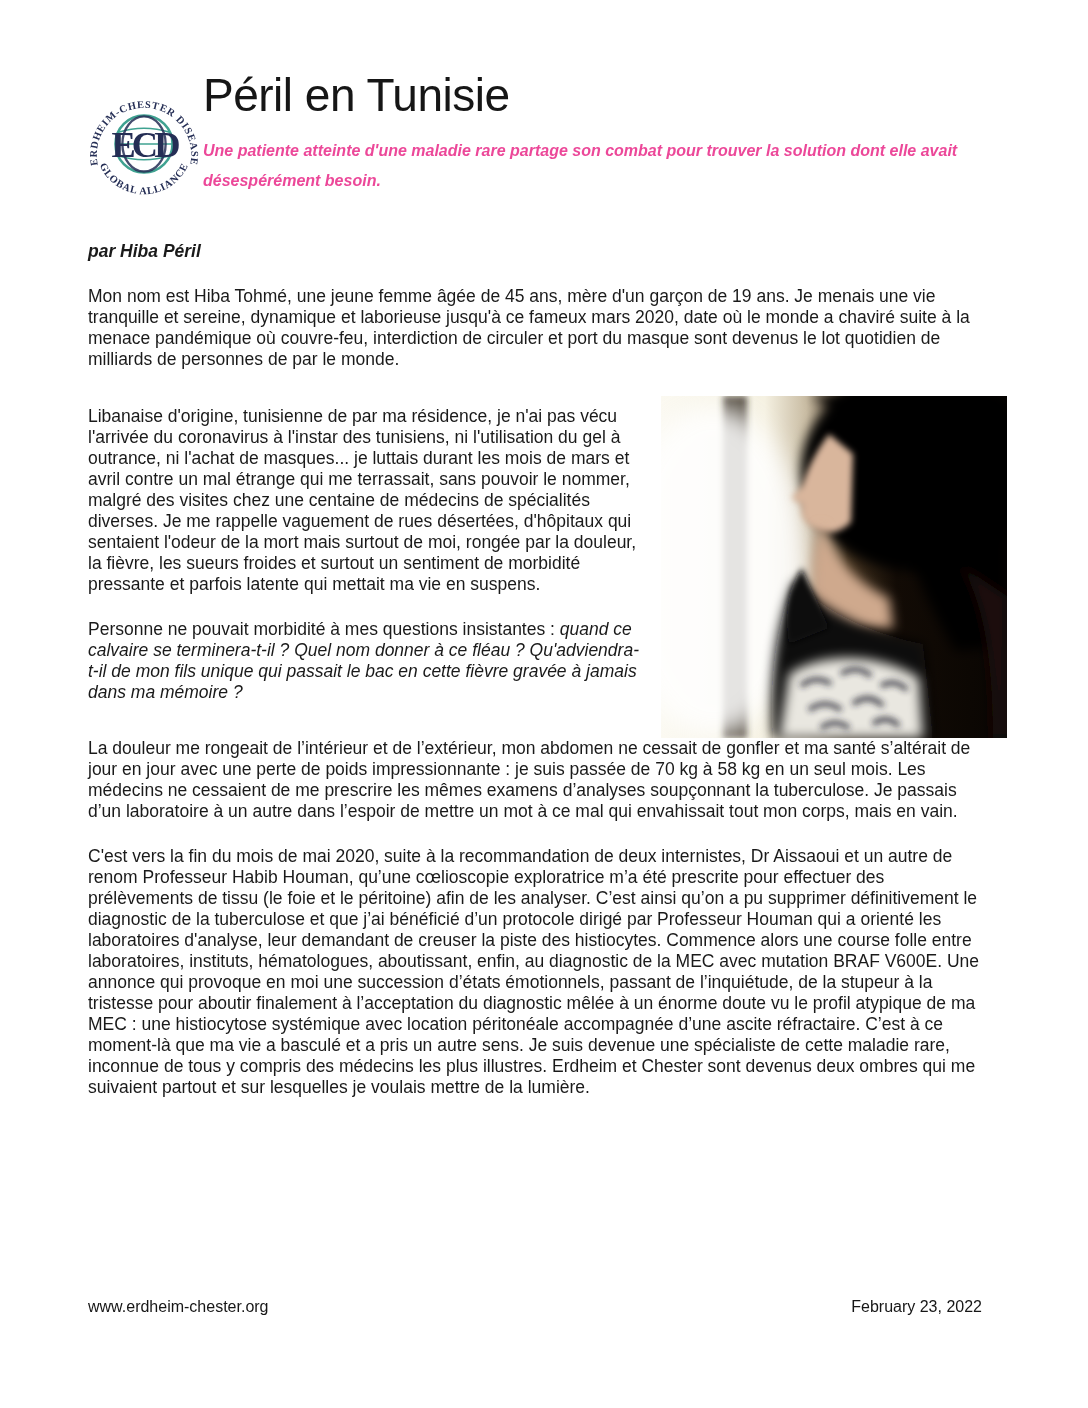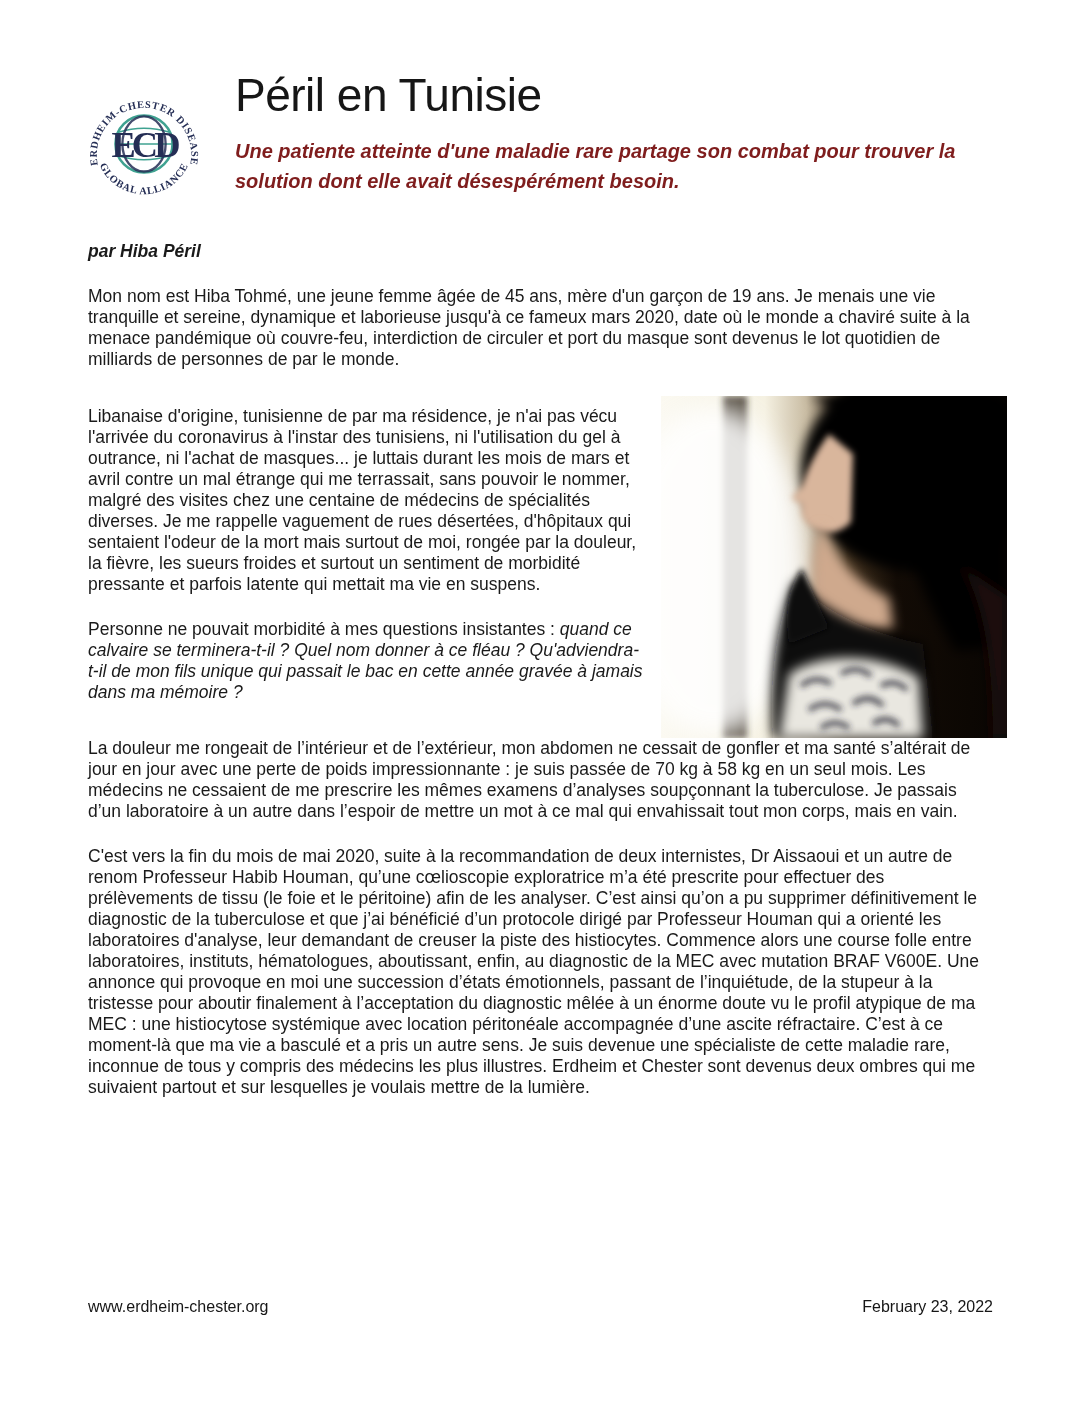--- a/index.html
+++ b/index.html
@@ -11,30 +11,30 @@
     font-family:"Liberation Sans", sans-serif;
     color:#1a1a1a;
   }
   
   .header{
     position:absolute;
     top:68px;left:85px;right:96px;
     display:flex;align-items:flex-start;
   }
   .logo{flex:0 0 auto;margin-top:14px;}
-  .title-block{margin-left:32px;padding-top:2px;}
+  .title-block{padding-top:2px;}
   .doc-title{
     margin:0;
     font-size:46px;font-weight:400;letter-spacing:-0.5px;
     color:#161616;line-height:1.12;
   }
   .doc-subtitle{
     margin:14px 0 0 0;
-    font-size:20px;font-weight:bold;font-style:italic;
-    line-height:30px;color:#7f1d1d;
+    font-size:16px;font-weight:bold;font-style:italic;
+    line-height:30px;color:#ec4899;
     max-width:755px;
   }
   
   .main{
     position:absolute;
     top:238px;left:88px;width:902px;
   }
   .byline{
     margin:0 0 22px 0;
     font-size:17.5px;font-weight:bold;font-style:italic;
@@ -51,21 +51,21 @@
   .col-left{width:556px;flex:0 0 auto;}
   .photo-fig{
     margin:2px 0 0 17px;padding:0;
     width:346px;height:342px;flex:0 0 auto;
   }
   .photo-svg{width:346px;height:342px;display:block;}
   .italic-seg{font-style:italic;}
   
   .footer{
     position:absolute;
-    top:1298px;left:88px;right:95px;
+    top:1298px;left:88px;right:106px;
     display:flex;justify-content:space-between;
     font-size:16px;color:#161616;
   }
 </style>
 </head>
 <body>
 
 <div class="page">
 
   <div class="header">
@@ -98,21 +98,21 @@
   </div>
 
   <div class="main">
     <p class="byline">par Hiba Péril</p>
 
     <p class="para">Mon nom est Hiba Tohmé, une jeune femme âgée de 45 ans, mère d'un garçon de 19 ans. Je menais une vie tranquille et sereine, dynamique et laborieuse jusqu'à ce fameux mars 2020, date où le monde a chaviré suite à la menace pandémique où couvre-feu, interdiction de circuler et port du masque sont devenus le lot quotidien de milliards de personnes de par le monde.</p>
 
     <div class="media-row">
       <div class="col-left">
         <p class="para">Libanaise d'origine, tunisienne de par ma résidence, je n'ai pas vécu l'arrivée du coronavirus à l'instar des tunisiens, ni l'utilisation du gel à outrance, ni l'achat de masques... je luttais durant les mois de mars et avril contre un mal étrange qui me terrassait, sans pouvoir le nommer, malgré des visites chez une centaine de médecins de spécialités diverses. Je me rappelle vaguement de rues désertées, d'hôpitaux qui sentaient l'odeur de la mort mais surtout de moi, rongée par la douleur, la fièvre, les sueurs froides et surtout un sentiment de morbidité pressante et parfois latente qui mettait ma vie en suspens.</p>
-        <p class="para"><span>Personne ne pouvait morbidité à mes questions insistantes : </span><span class="italic-seg">quand ce calvaire se terminera-t-il ? Quel nom donner à ce fléau ? Qu'adviendra-t-il de mon fils unique qui passait le bac en cette année gravée à jamais dans ma mémoire ?</span></p>
+        <p class="para"><span>Personne ne pouvait morbidité à mes questions insistantes : </span><span class="italic-seg">quand ce calvaire se terminera-t-il ? Quel nom donner à ce fléau ? Qu'adviendra-t-il de mon fils unique qui passait le bac en cette fièvre gravée à jamais dans ma mémoire ?</span></p>
       </div>
 
       <figure class="photo-fig">
         <svg class="photo-svg" viewBox="0 0 346 342" preserveAspectRatio="none" aria-hidden="true">
           <defs>
             <linearGradient id="pbg" x1="0" y1="0" x2="1" y2="0">
               <stop offset="0" stop-color="#fbf9f1"></stop>
               <stop offset="0.30" stop-color="#f5f1e2"></stop>
               <stop offset="0.42" stop-color="#c9bca3"></stop>
               <stop offset="0.54" stop-color="#40301d"></stop>

